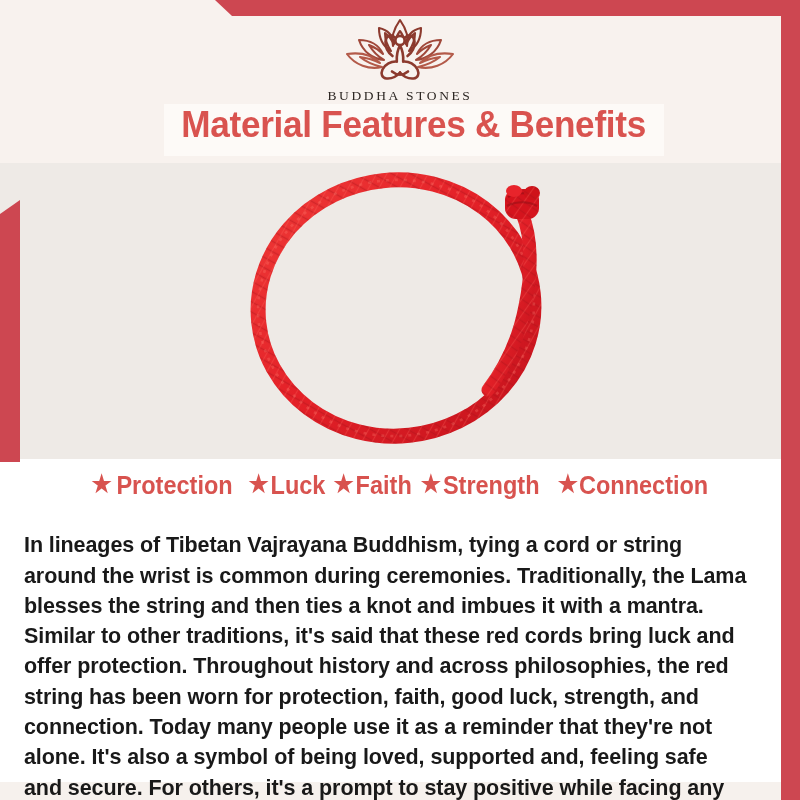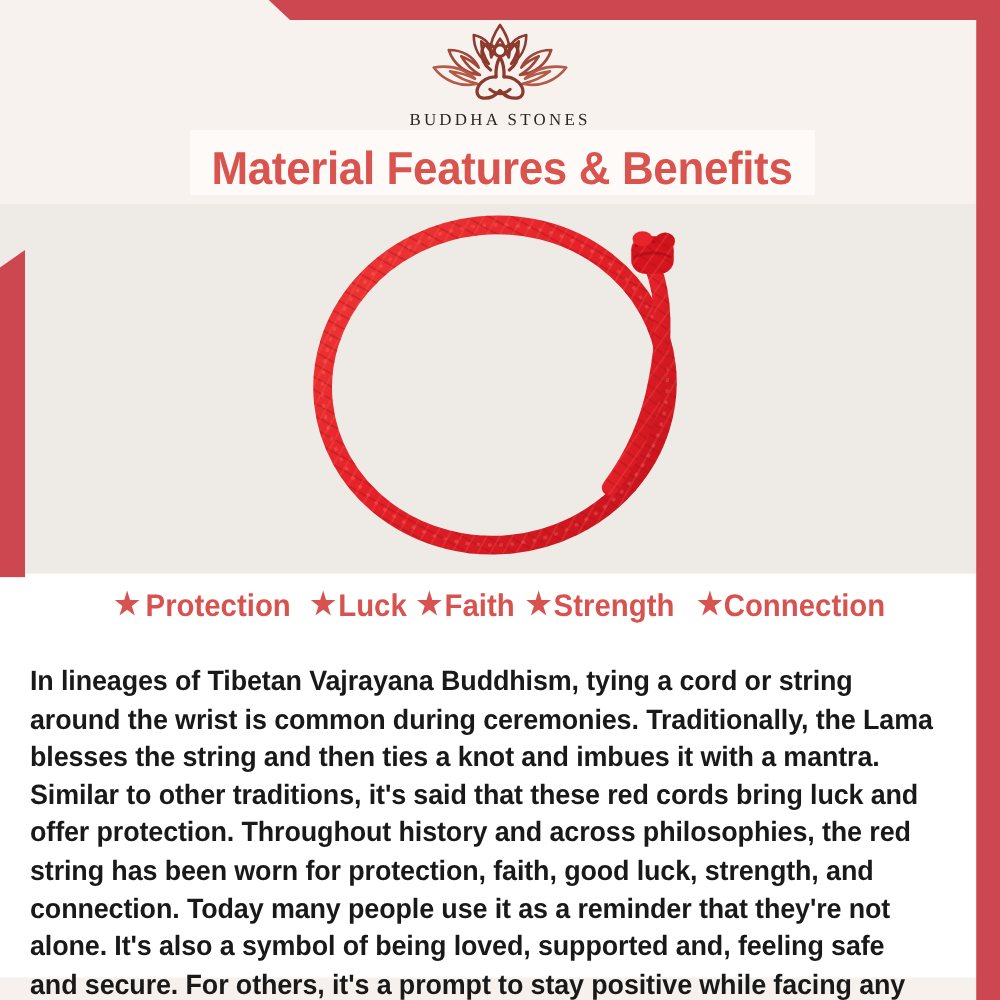--- a/index.html
+++ b/index.html
@@ -10,21 +10,21 @@
   }
   body {
     font-family: "Liberation Sans", sans-serif;
   }
 
   #infographic {
     position: relative;
     width: 800px;
     height: 800px;
     overflow: hidden;
-    background: #fef9c3;
+    background: #fde047;
   }
 
   
   .bg-top {
     position: absolute;
     left: 0; top: 0;
     width: 800px; height: 163px;
     background: #f8f2ee;
   }
   .bg-mid {
@@ -87,25 +87,25 @@
     font-family: "Liberation Serif", serif;
     font-size: 13.5px;
     letter-spacing: 2.6px;
     color: #2c2622;
     font-weight: 400;
   }
 
   
   .title-banner {
     position: absolute;
-    left: 152px; top: 104px;
+    left: 164px; top: 104px;
     width: 500px; height: 52px;
     background: #fdfaf7;
     display: flex;
-    align-items: flex-end;
+    align-items: flex-start;
     justify-content: center;
   }
   .title-text {
     font-size: 37px;
     font-weight: bold;
     color: #d9534f;
     letter-spacing: -0.3px;
     transform: scaleX(0.95);
     white-space: nowrap;
   }

